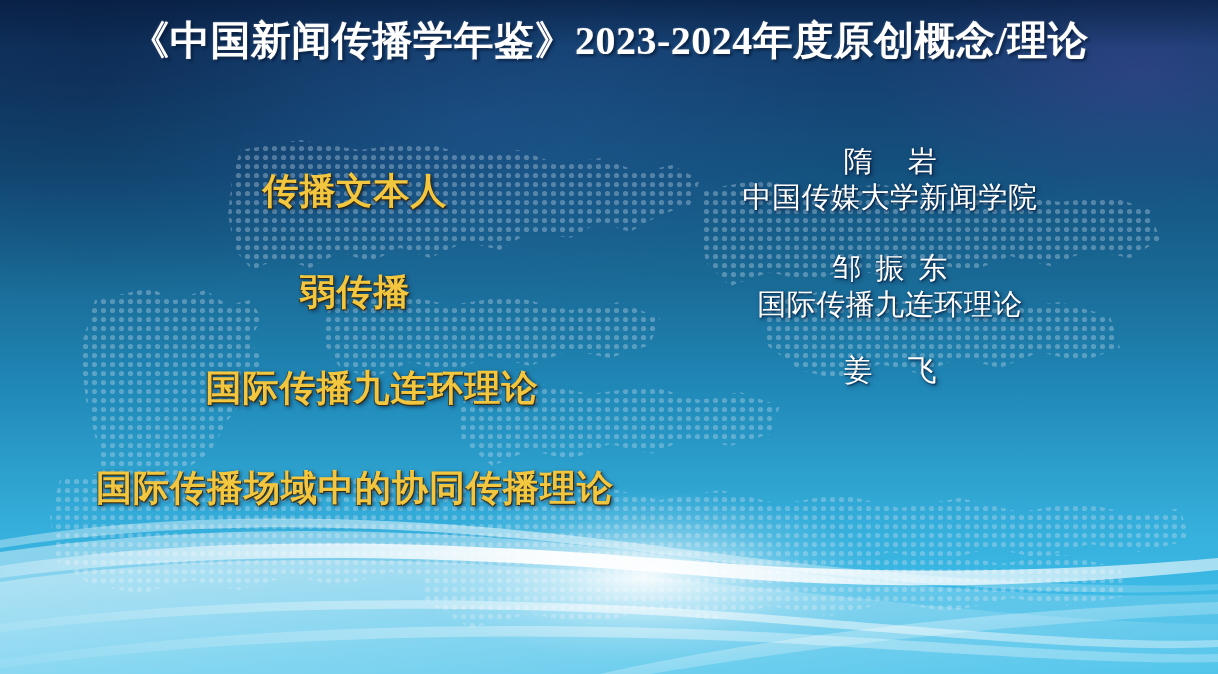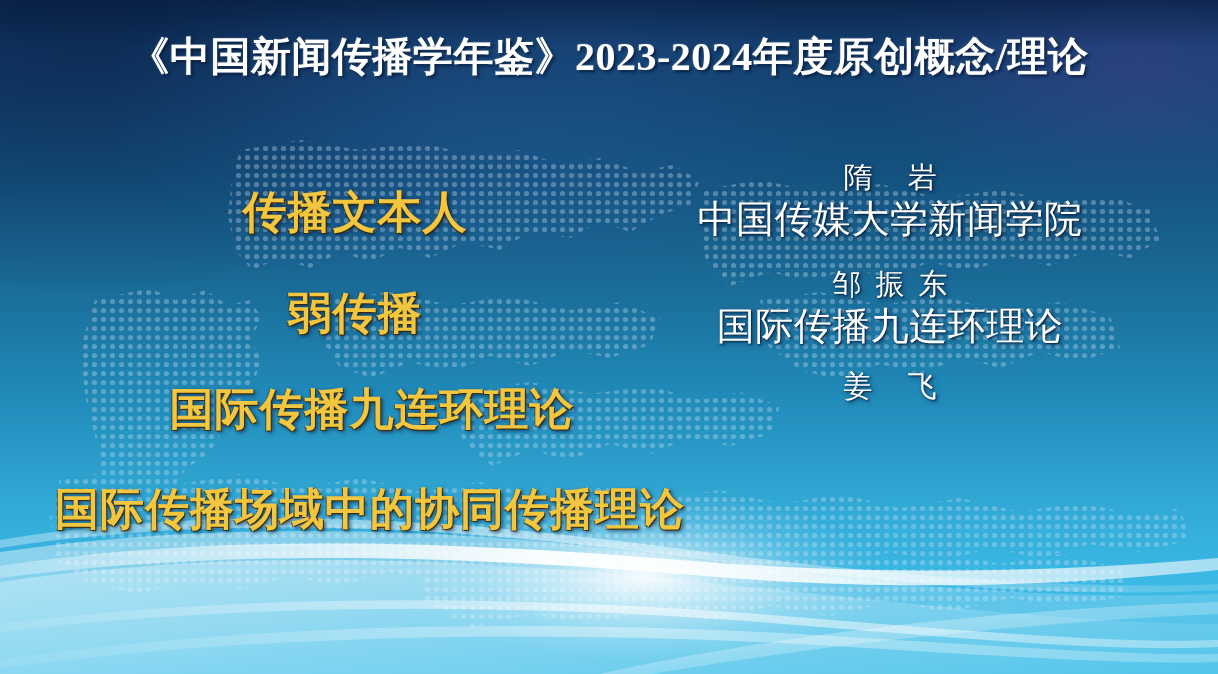--- a/index.html
+++ b/index.html
@@ -77,21 +77,20 @@
         rgba(255,255,255,0.92) 0%,
         rgba(255,255,255,0.45) 28%,
         rgba(255,255,255,0.12) 55%,
         rgba(255,255,255,0) 78%);
   }
 
   
   .content {
     position: absolute;
     inset: 0;
-    margin-top: 16px;
   }
 
   .title {
     position: absolute;
     left: 0;
     right: 0;
     top: 12px;
     text-align: center;
     color: #ffffff;
     font-weight: bold;
@@ -101,21 +100,21 @@
     text-shadow: 2px 2px 3px rgba(0,20,50,0.75), 0 0 2px rgba(255,255,255,0.35);
   }
   .title .line2 { display: block; font-size: 37px; }
 
   
   .concept {
     position: absolute;
     text-align: center;
     color: #f3c63f;
     font-weight: bold;
-    font-size: 44px;
+    font-size: 36px;
     letter-spacing: 1px;
     white-space: nowrap;
     text-shadow:
        1px 1px 0 rgba(58,38,4,0.85),
       -1px 1px 0 rgba(58,38,4,0.55),
        2px 2px 4px rgba(10,30,60,0.8);
   }
   .concept.c0 { left: 55px; width: 600px; top: 167px; }
   .concept.c1 { left: 55px; width: 600px; top: 268px; }
   .concept.c2 { left: 72px; width: 600px; top: 364px; }
@@ -133,21 +132,21 @@
   }
   .author .name {
     display: block;
     font-size: 29px;
     letter-spacing: 14px;
     text-indent: 14px;
     line-height: 1.25;
   }
   .author .org {
     display: block;
-    font-size: 38px;
+    font-size: 29px;
     letter-spacing: 0.5px;
     line-height: 1.3;
   }
   .author.a0 { top: 143px; }
   .author.a1 { top: 250px; }
   .author.a2 { top: 352px; }
   .author.a3 { top: 452px; }
 </style>
 </head>
 <body>

